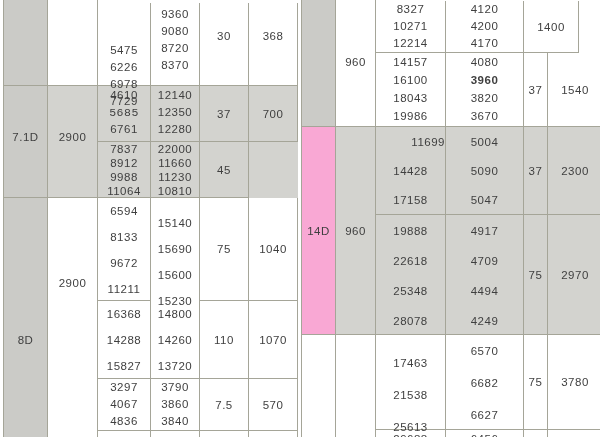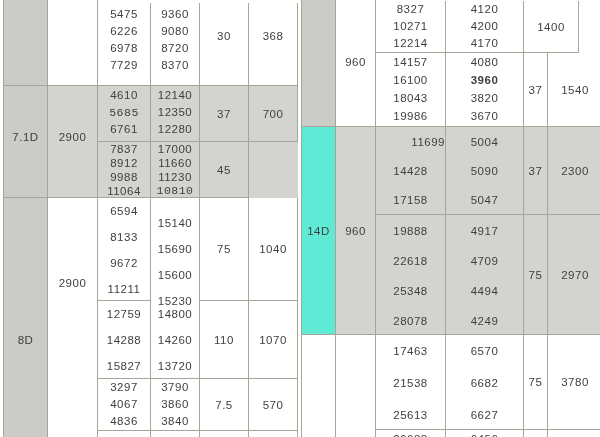--- a/index.html
+++ b/index.html
@@ -28,21 +28,21 @@
         <div class="cell lab" style="width: 44px; background: rgb(203, 203, 199); align-items: flex-start;">
           <span class="num" style="margin-top: 20px;">5.6D</span>
         </div>
         <div class="cell cap" style="width: 50px; align-items: flex-start;">
           <span class="num" style="margin-top: 20px;">2900</span>
         </div>
         <div class="blocks" style="width: 200px;">
           <div class="spacer" style="height: 33px;"></div>
           <div class="blk" style="height: 83px;">
             <div class="cell" style="width: 53px; padding-top: 3px;">
-              <div class="r num" style="height: 17px; line-height: 17px;">5475</div>
+              <div class="r num" style="height: 17px; line-height: 17px; margin-top: 36px;">5475</div>
               <div class="r num" style="height: 17px; line-height: 17px;">6226</div>
               <div class="r num" style="height: 17px; line-height: 17px;">6978</div>
               <div class="r num" style="height: 17px; line-height: 17px;">7729</div>
             </div>
             <div class="cell" style="width: 49px; padding-top: 3px;">
               <div class="r num" style="height: 17px; line-height: 17px;">9360</div>
               <div class="r num" style="height: 17px; line-height: 17px;">9080</div>
               <div class="r num" style="height: 17px; line-height: 17px;">8720</div>
               <div class="r num" style="height: 17px; line-height: 17px;">8370</div>
             </div>
@@ -82,24 +82,24 @@
             </div>
           </div>
           <div class="blk" style="height: 56px;">
             <div class="cell" style="width: 53px; padding-top: 0px;">
               <div class="r num" style="height: 14px; line-height: 14px;">7837</div>
               <div class="r num" style="height: 14px; line-height: 14px;">8912</div>
               <div class="r num" style="height: 14px; line-height: 14px;">9988</div>
               <div class="r num" style="height: 14px; line-height: 14px;">11064</div>
             </div>
             <div class="cell" style="width: 49px; padding-top: 0px;">
-              <div class="r num" style="height: 14px; line-height: 14px;">17000</div>
+              <div class="r num" style="height: 14px; line-height: 14px;">22000</div>
               <div class="r num" style="height: 14px; line-height: 14px;">11660</div>
               <div class="r num" style="height: 14px; line-height: 14px;">11230</div>
-              <div class="r num" style="height: 14px; line-height: 14px; font-family: Liberation Mono, monospace;">10810</div>
+              <div class="r num" style="height: 14px; line-height: 14px;">10810</div>
             </div>
             <div class="cell cent" style="width: 49px;">
               <span class="num">45</span>
             </div>
           </div>
         </div>
       </div>
       <div class="sec" style="height: 262px; background: rgb(255, 255, 255);">
         <div class="cell lab" style="width: 44px; background: rgb(203, 203, 199);">
           <span class="num" style="position: relative; top: 11px;">8D</span>
@@ -123,21 +123,21 @@
             </div>
             <div class="cell cent" style="width: 49px;">
               <span class="num">75</span>
             </div>
             <div class="cell cent" style="width: 49px; align-items: center;">
               <span class="num">1040</span>
             </div>
           </div>
           <div class="blk" style="height: 78px;">
             <div class="cell" style="width: 53px; padding-top: 0px;">
-              <div class="r num" style="height: 26px; line-height: 26px;">12759</div>
+              <div class="r num" style="height: 26px; line-height: 26px;">16368</div>
               <div class="r num" style="height: 26px; line-height: 26px;">14288</div>
               <div class="r num" style="height: 26px; line-height: 26px;">15827</div>
             </div>
             <div class="cell" style="width: 49px; padding-top: 0px;">
               <div class="r num" style="height: 26px; line-height: 26px;">14800</div>
               <div class="r num" style="height: 26px; line-height: 26px;">14260</div>
               <div class="r num" style="height: 26px; line-height: 26px;">13720</div>
             </div>
             <div class="cell cent" style="width: 49px;">
               <span class="num">110</span>
@@ -212,21 +212,21 @@
             <div class="cell cent" style="width: 24px;">
               <span class="num">37</span>
             </div>
             <div class="cell cent" style="width: 55px;">
               <span class="num">1540</span>
             </div>
           </div>
         </div>
       </div>
       <div class="sec" style="height: 208px; background: rgb(211, 211, 207);">
-        <div class="cell lab" style="width: 34px; background: #5eead4;">
+        <div class="cell lab" style="width: 34px; background: #f9a8d4;">
           <span class="num">14D</span>
         </div>
         <div class="cell cap" style="width: 40px;">
           <span class="num">960</span>
         </div>
         <div class="blocks" style="width: 227px;">
           <div class="blk" style="height: 88px;">
             <div class="cell" style="width: 70px; padding-top: 1px;">
               <div class="r num" style="height: 29px; line-height: 29px; text-align: right;">11699</div>
               <div class="r num" style="height: 29px; line-height: 29px;">14428</div>
@@ -264,21 +264,21 @@
               <span class="num">2970</span>
             </div>
           </div>
         </div>
       </div>
       <div class="sec" style="height: 125px; background: rgb(255, 255, 255);">
         <div class="cell lab" style="width: 34px; background: rgb(255, 255, 255);"></div>
         <div class="cell cap" style="width: 40px;"></div>
         <div class="blocks" style="width: 227px;">
           <div class="blk" style="height: 95px;">
-            <div class="cell" style="width: 70px; padding-top: 0px;">
+            <div class="cell" style="width: 70px; padding-top: 12px;">
               <div class="r num" style="height: 32px; line-height: 32px;">17463</div>
               <div class="r num" style="height: 32px; line-height: 32px;">21538</div>
               <div class="r num" style="height: 32px; line-height: 32px;">25613</div>
             </div>
             <div class="cell" style="width: 78px; padding-top: 0px;">
               <div class="r num" style="height: 32px; line-height: 32px;">6570</div>
               <div class="r num" style="height: 32px; line-height: 32px;">6682</div>
               <div class="r num" style="height: 32px; line-height: 32px;">6627</div>
             </div>
             <div class="cell cent" style="width: 24px;">

